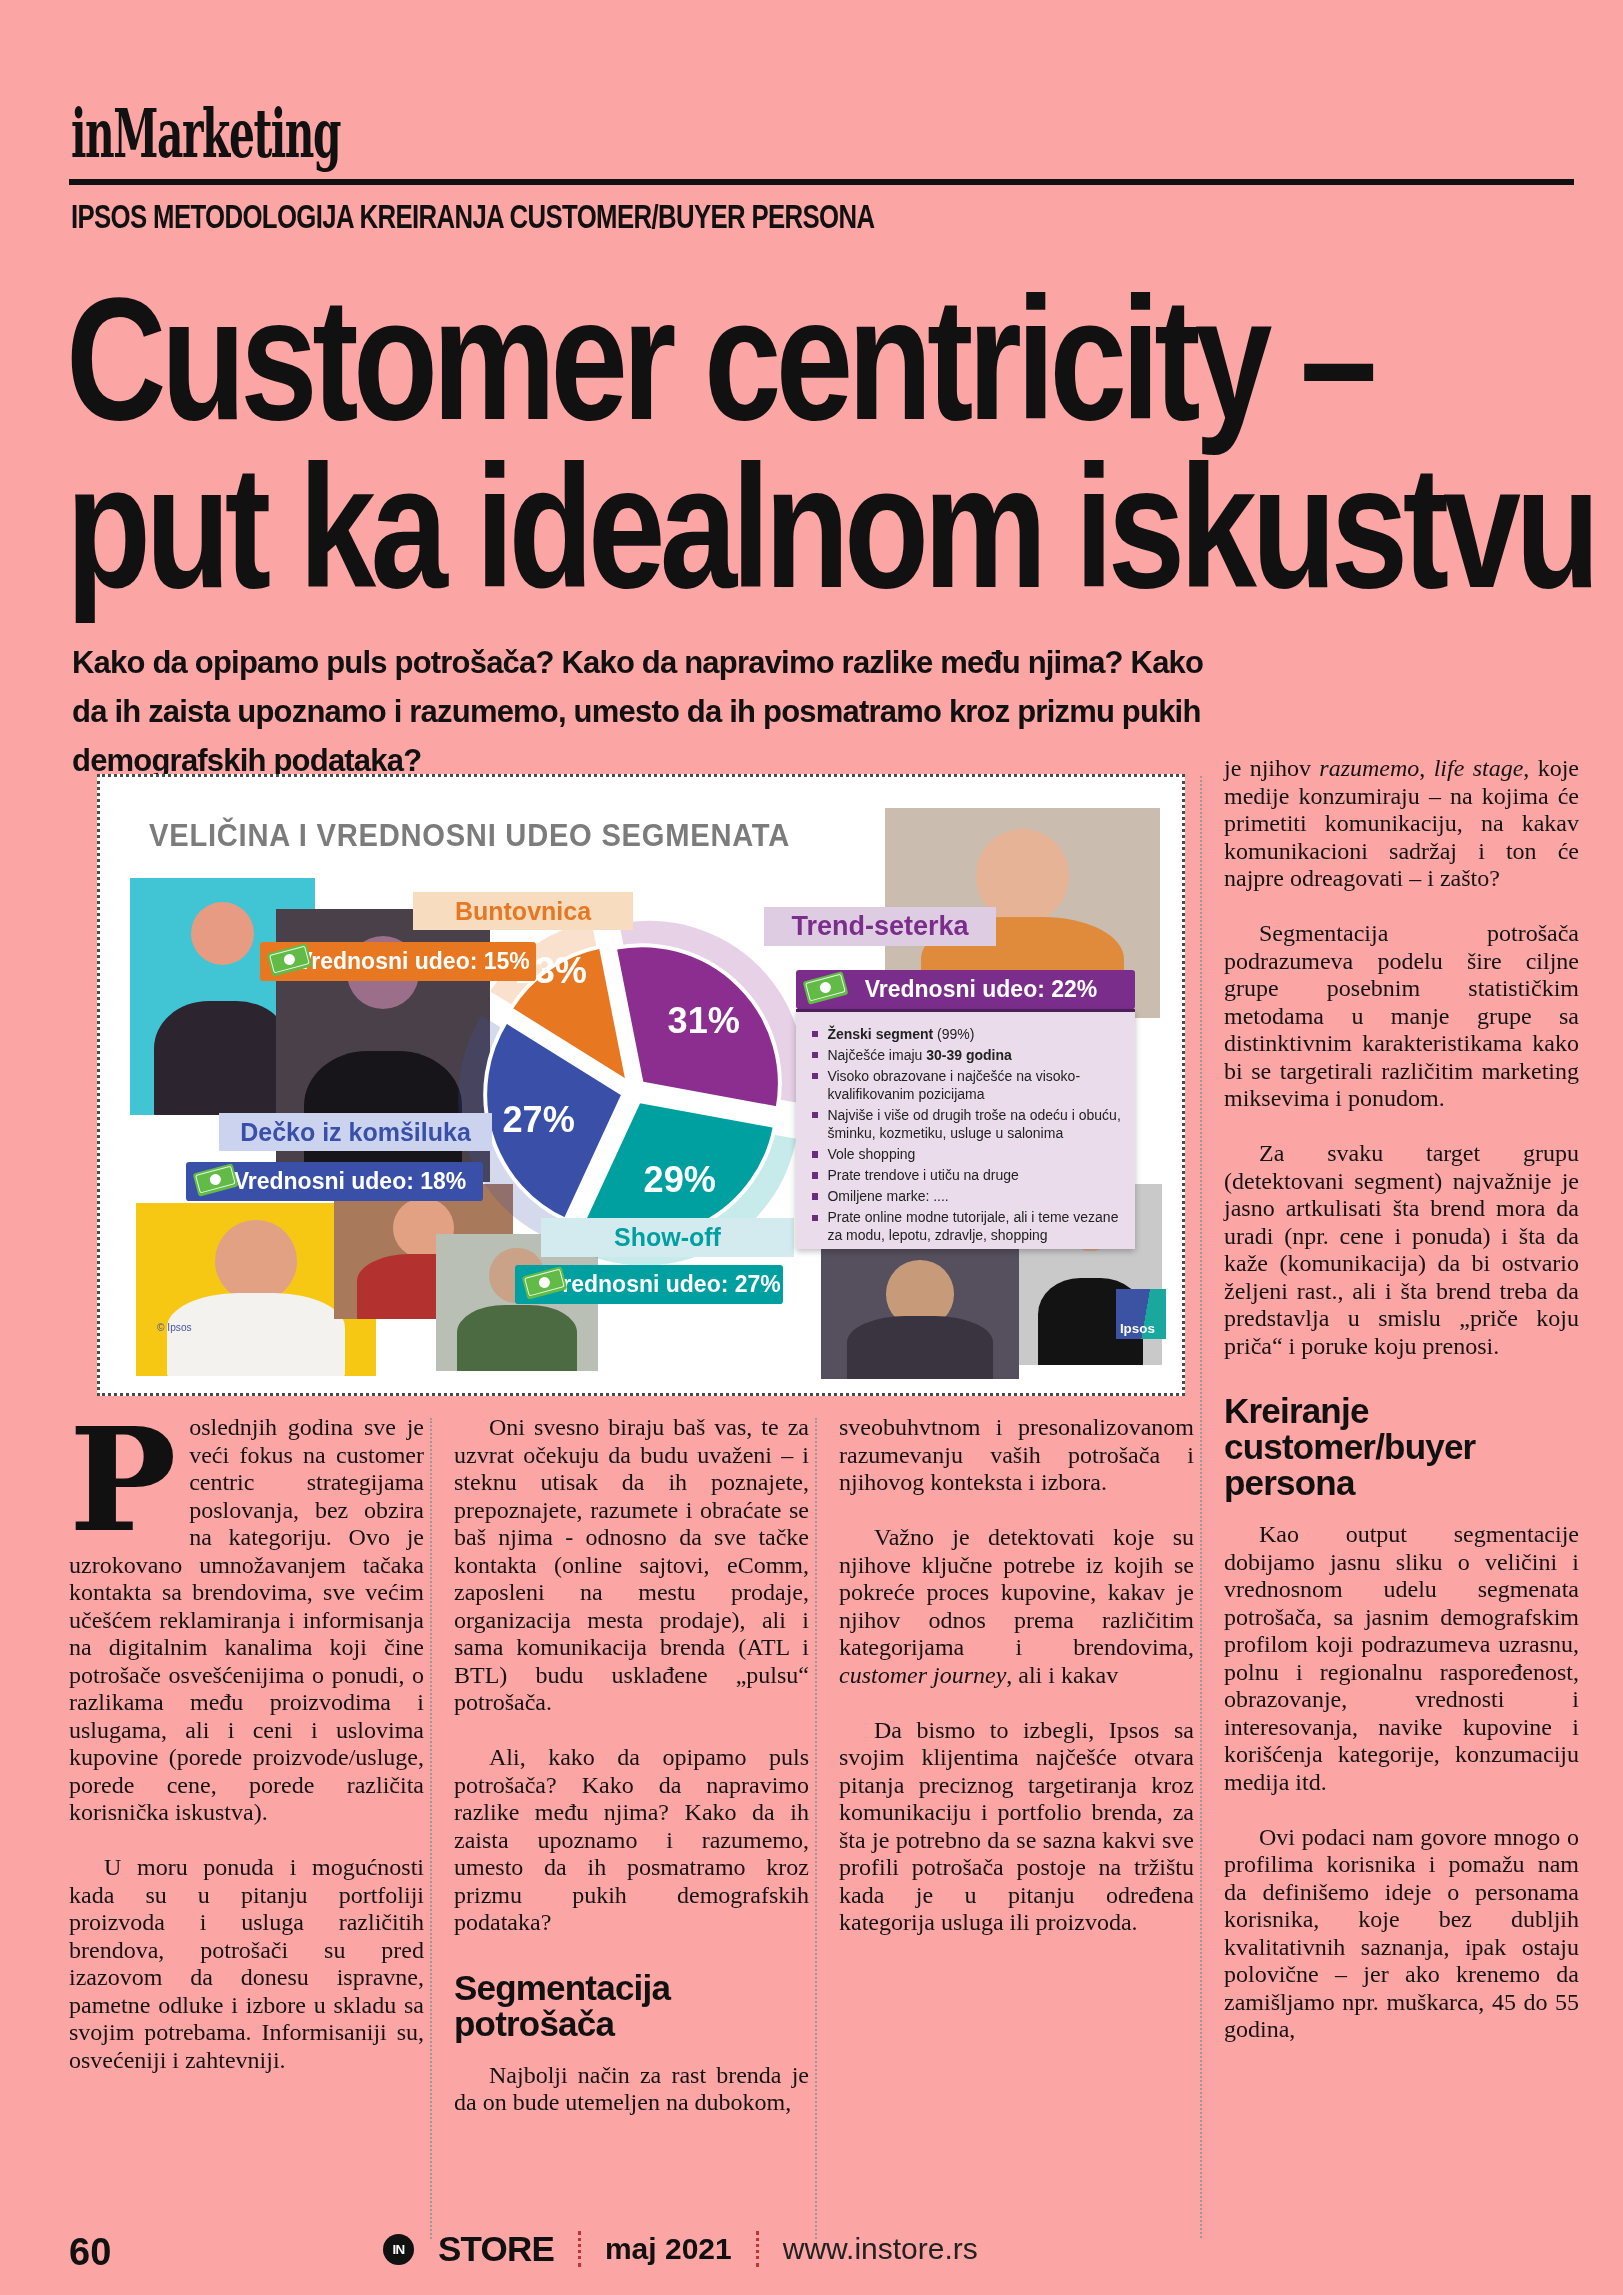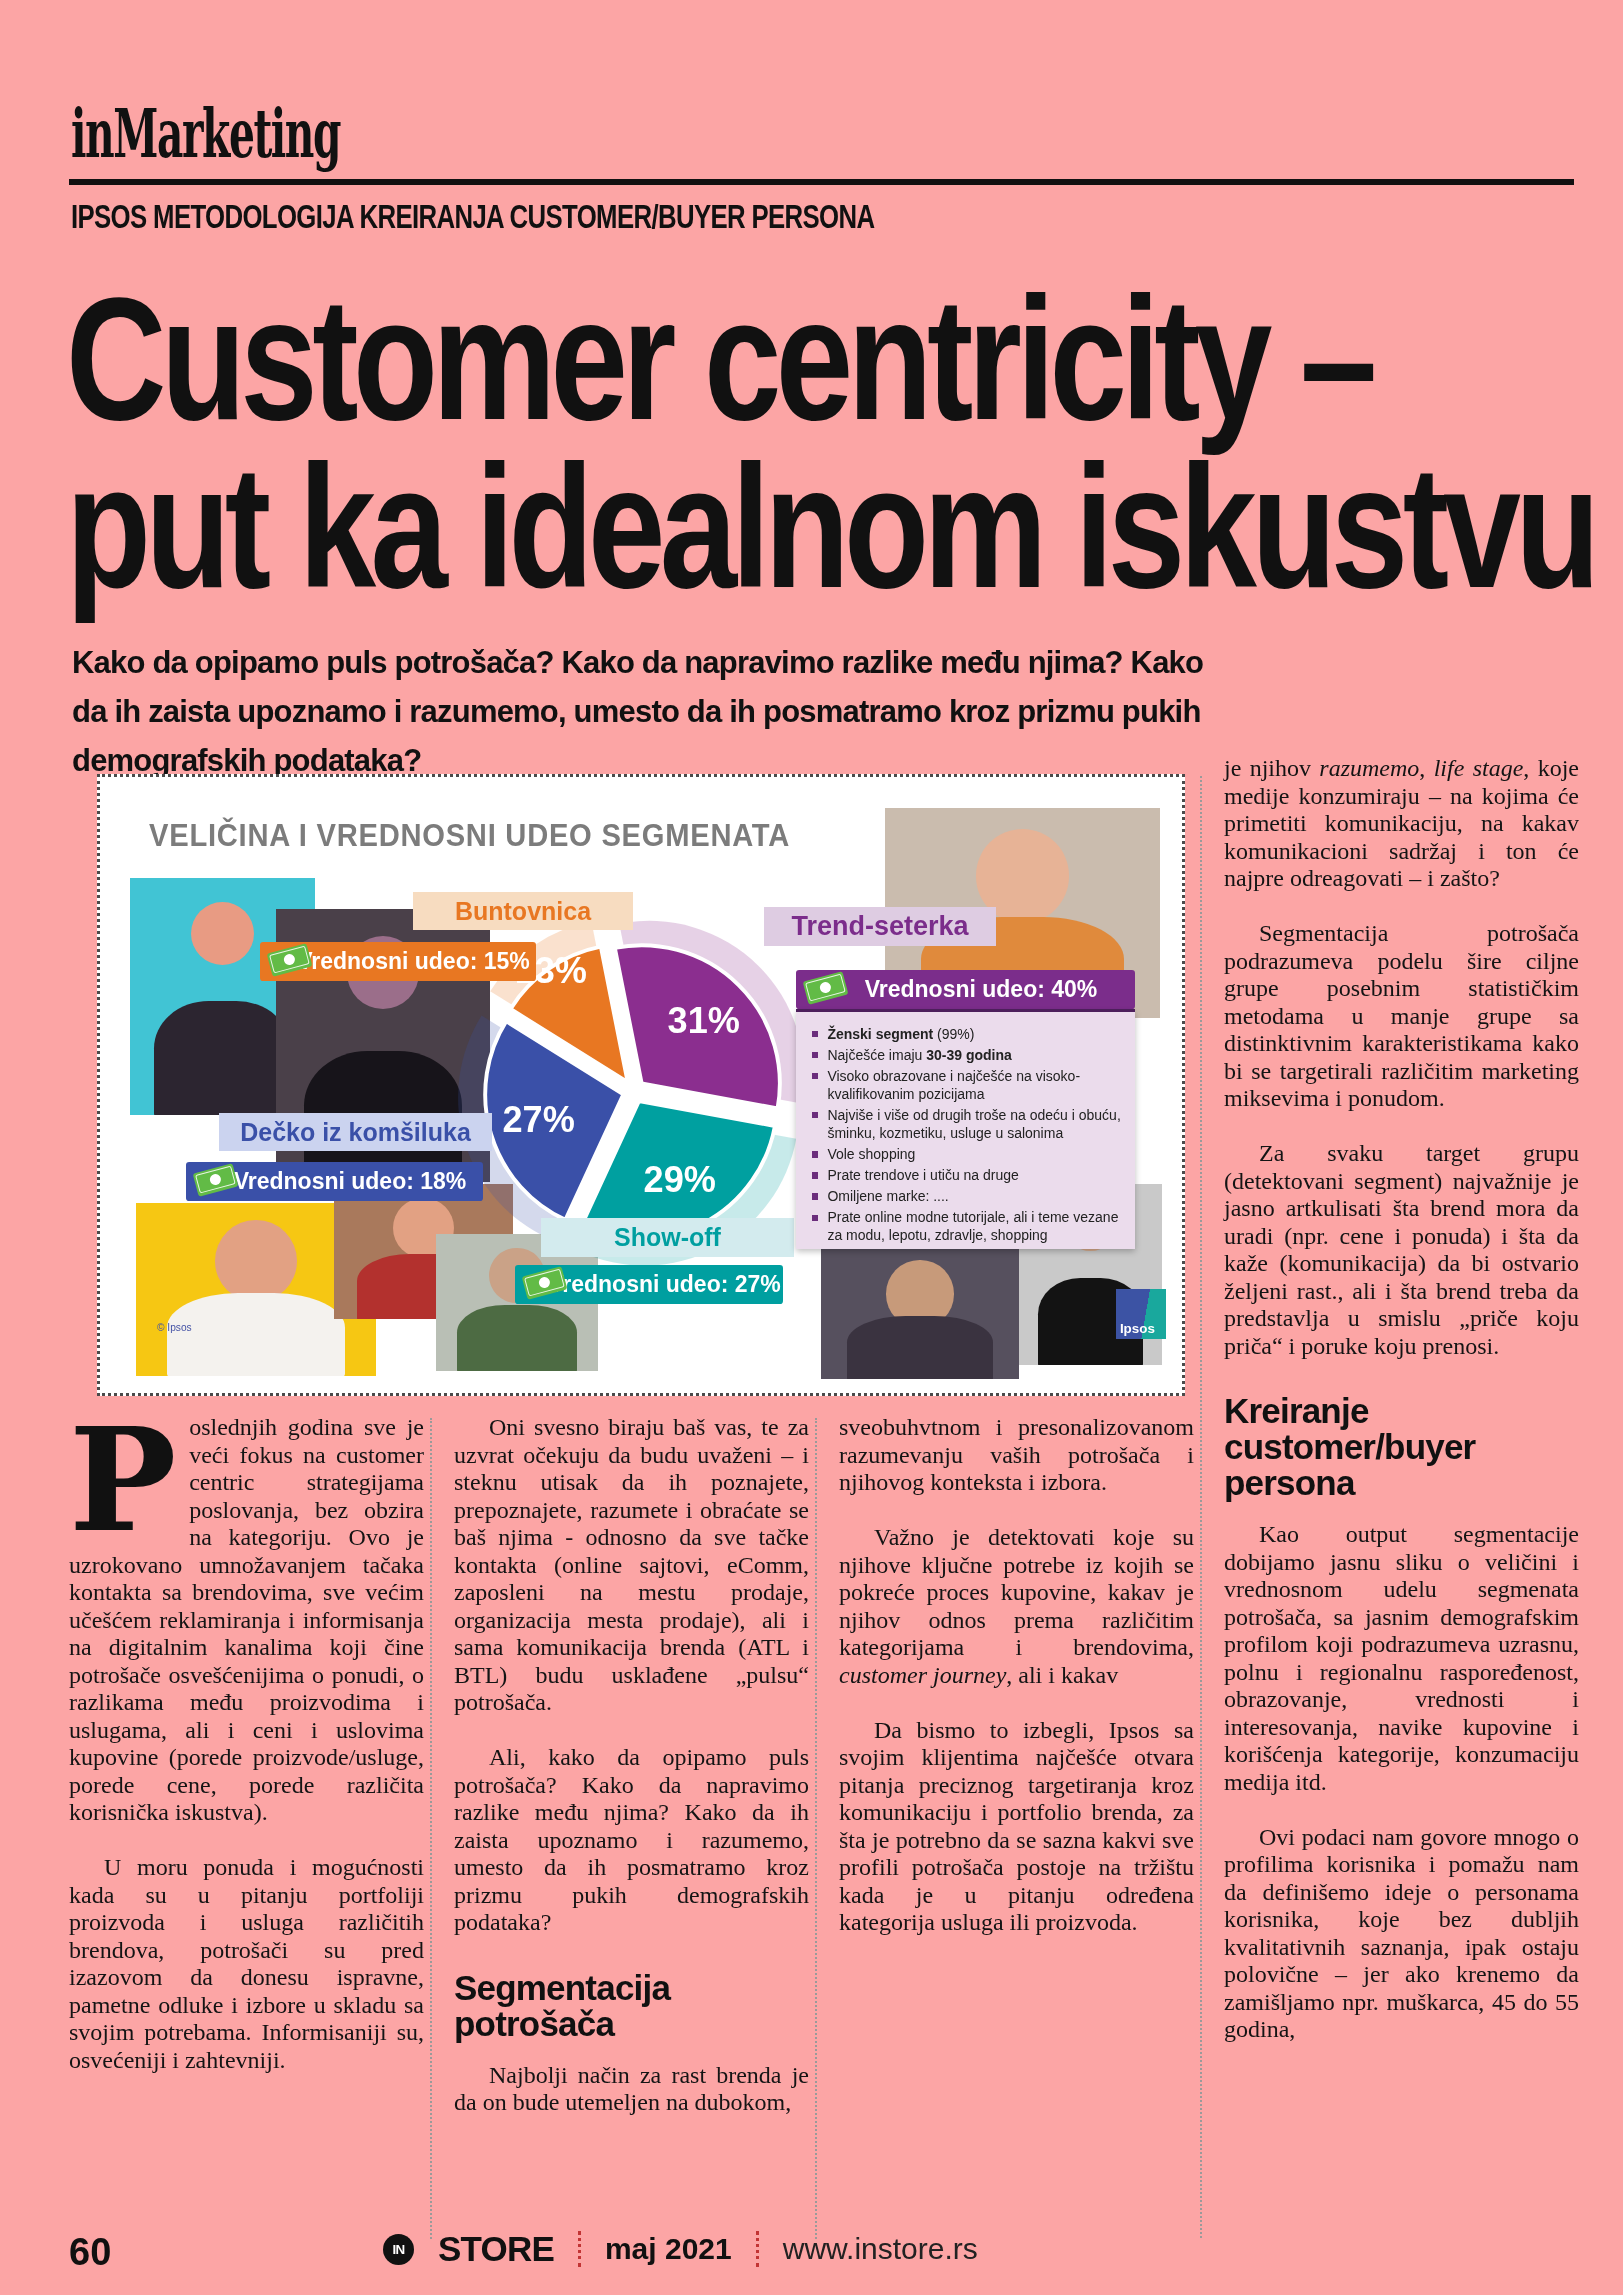--- a/index.html
+++ b/index.html
@@ -132,21 +132,21 @@
       <div class="seg-bar" id="seg0-bar" style="background: rgb(247, 220, 192); color: rgb(232, 119, 34);">Buntovnica</div>
       <div class="seg-ribbon" id="seg0-ribbon" style="background: rgb(232, 119, 34);">
         <span class="money"></span>
         <span>Vrednosni udeo: 15%</span>
       </div>
     </div>
     <div>
       <div class="seg-bar" id="seg1-bar" style="background: rgb(222, 204, 226); color: rgb(123, 45, 139);">Trend-seterka</div>
       <div class="seg-ribbon" id="seg1-ribbon" style="background: rgb(123, 45, 139);">
         <span class="money"></span>
-        <span>Vrednosni udeo: 40%</span>
+        <span>Vrednosni udeo: 22%</span>
       </div>
     </div>
     <div>
       <div class="seg-bar" id="seg2-bar" style="background: rgb(203, 211, 239); color: rgb(58, 80, 168);">Dečko iz komšiluka</div>
       <div class="seg-ribbon" id="seg2-ribbon" style="background: rgb(58, 80, 168);">
         <span class="money"></span>
         <span>Vrednosni udeo: 18%</span>
       </div>
     </div>
     <div>

